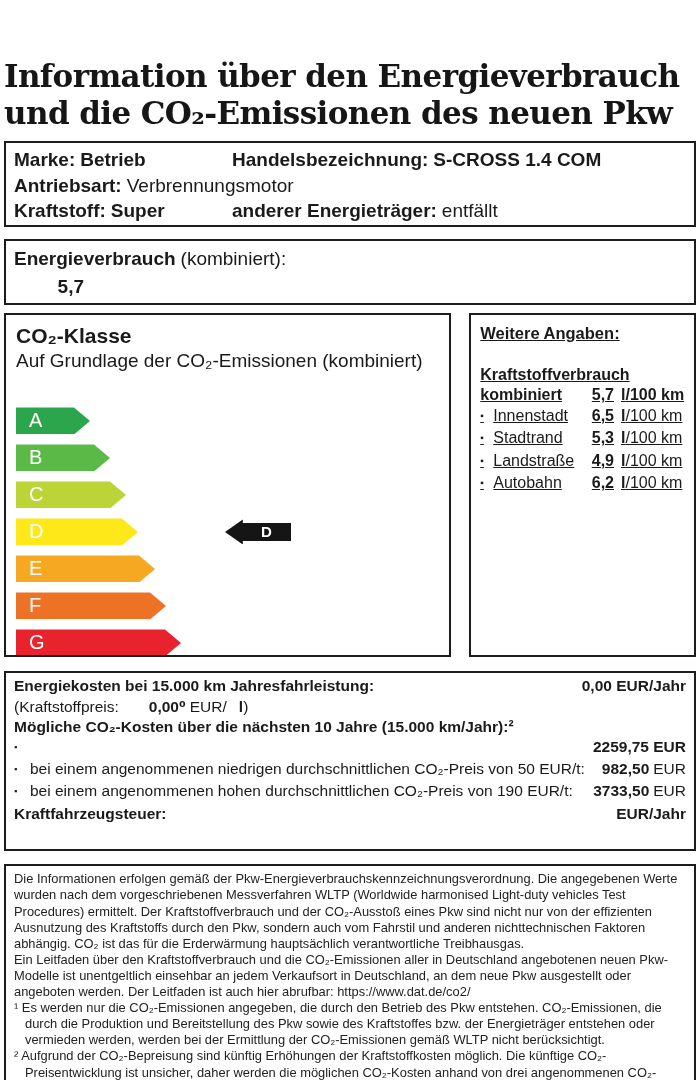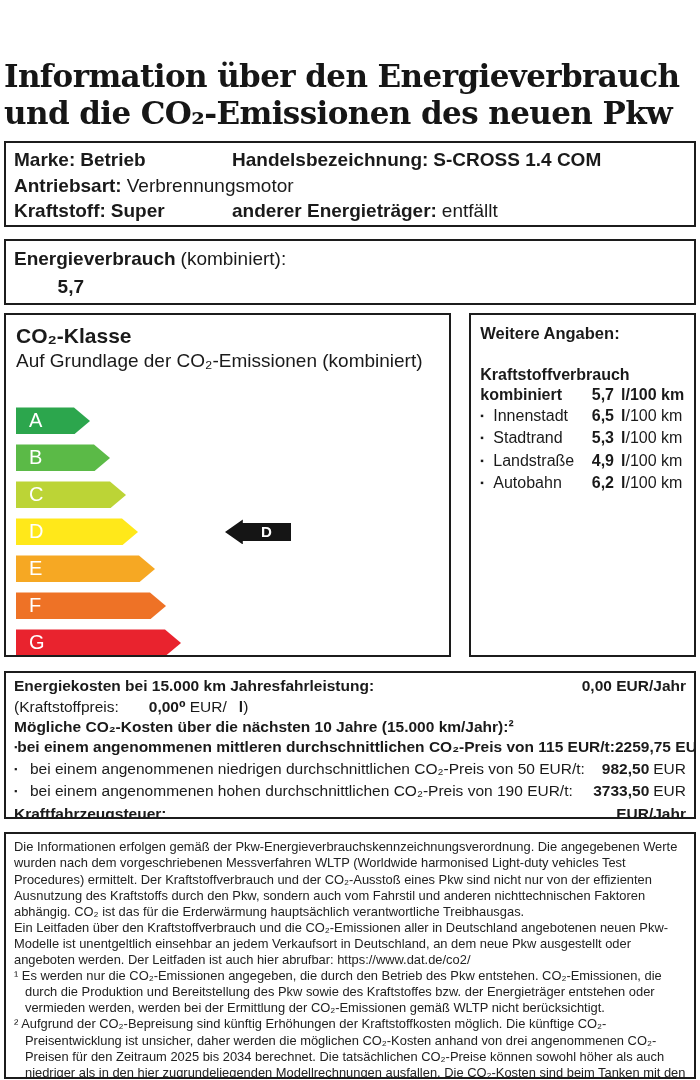--- a/index.html
+++ b/index.html
@@ -37,34 +37,34 @@
   .co2-sub{font-size:19px;line-height:24px;margin-top:1px;}
   .arrows{position:relative;margin-top:34px;height:251px;}
   .class-arrow{height:27px;margin-bottom:10px;display:flex;align-items:center;
                padding-left:13px;box-sizing:border-box;color:#fff;font-size:20px;
                clip-path:polygon(0 0,calc(100% - 16px) 0,100% 50%,calc(100% - 16px) 100%,0 100%);}
   .indicator{position:absolute;width:66px;height:25px;background:#151515;color:#fff;
              clip-path:polygon(0 50%,27% 0,27% 14%,100% 14%,100% 86%,27% 86%,27% 100%);
              display:flex;align-items:center;box-sizing:border-box;padding-left:36px;
              font-weight:bold;font-size:15px;}
 
-  .box-weitere{width:230px;height:344px;padding:8px 9px;font-size:16px;}
+  .box-weitere{width:230px;height:344px;padding:8px 9px;font-size:16px;text-decoration:underline;}
   .w-title{font-weight:bold;font-size:16.5px;line-height:21px;}
   .w-section{font-weight:bold;margin-top:21px;line-height:20px;}
   .wrow{display:flex;align-items:baseline;line-height:20.5px;}
   .wrow .wb{width:13px;}
   .wrow .wb.dot::before{content:"▪";font-size:10px;position:relative;top:-2px;}
   .wrow .wl{flex:1;}
   .wrow .wv{font-weight:bold;width:30px;text-align:right;}
   .wrow .wu{width:64px;padding-left:7px;white-space:nowrap;}
   .wrow.allbold{font-weight:bold;}
   .ub{font-weight:bold;}
 
   
-  .box-costs{height:148px;padding:3px 8px;font-size:15.5px;margin-bottom:13px;}
+  .box-costs{height:180px;padding:3px 8px;font-size:15.5px;margin-bottom:13px;}
   .erow{display:flex;align-items:baseline;line-height:20.2px;white-space:nowrap;}
   .erow .grow{flex:1;}
   .eb{width:16px;}
   .eb::before{content:"▪";font-size:9px;position:relative;top:-2px;}
   .b{font-weight:bold;}
   .gap30{margin-left:30px;}
   .gap12{margin-left:12px;}
   .gap4{margin-left:4px;}
 
   
@@ -204,21 +204,20 @@
       <span class="b gap30">0,00⁰</span>
       <span class="gap4">EUR/</span>
       <span class="b gap12">l</span>
       <span>)</span>
     </div>
     <div class="erow">
       <span class="b">Mögliche CO₂-Kosten über die nächsten 10 Jahre (15.000 km/Jahr):²</span>
     </div>
     <div class="erow">
       <span class="eb"></span>
-      <span class="b">bei einem angenommenen mittleren durchschnittlichen CO₂-Preis von 115 EUR/t:</span>
       <span class="grow"></span>
       <span class="b">2259,75 EUR</span>
     </div>
     <div class="erow">
       <span class="eb"></span>
       <span>bei einem angenommenen niedrigen durchschnittlichen CO₂-Preis von 50 EUR/t:</span>
       <span class="grow"></span>
       <span class="b">982,50</span>
       <span class="gap4">EUR</span>
     </div>

